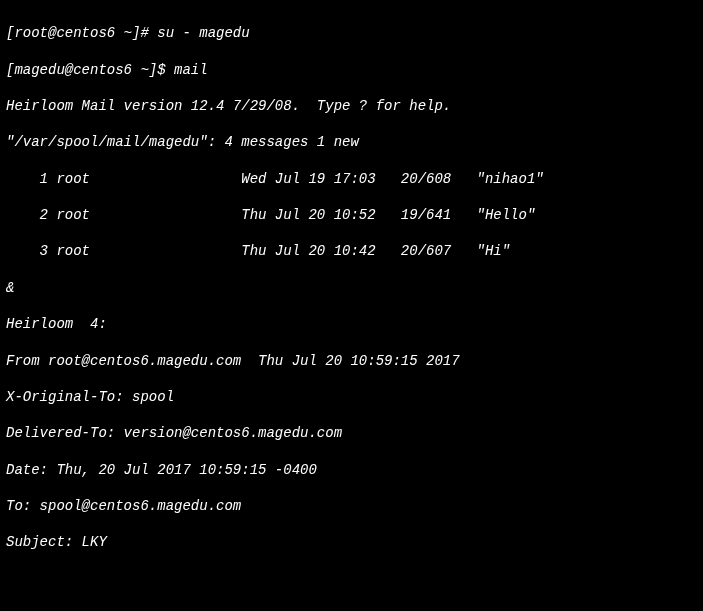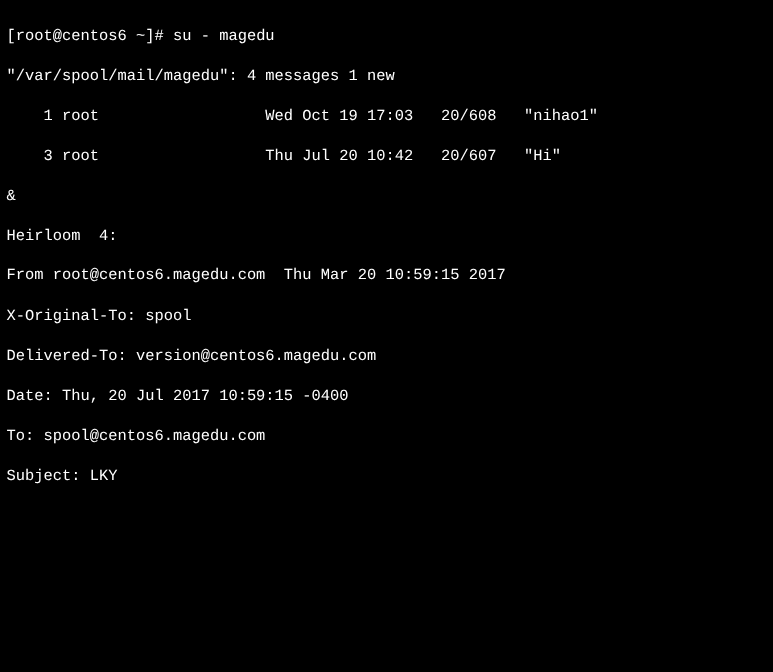--- a/index.html
+++ b/index.html
@@ -16,33 +16,37 @@
       padding: 6px;
       width: 703px;
       height: 611px;
       overflow: hidden;
     }
     .terminal {
       white-space: pre;
     }
     .line {
       display: block;
+      font-style: italic;
     }
   </style>
 </head>
 <body>
 
 <div class="terminal">
 <span class="line"><span>[root@centos6 ~]# </span><span>su - magedu</span></span>
+<span class="line"><span>[magedu@centos6 ~]$ </span><span>mail</span></span>
+<span class="line">Heirloom Mail version 12.4 7/29/08.  Type ? for help.</span>
 <span class="line">"/var/spool/mail/magedu": 4 messages 1 new</span>
-<span class="line">    1 root                  Wed Oct 19 17:03   20/608   "nihao1"</span>
+<span class="line">    1 root                  Wed Jul 19 17:03   20/608   "nihao1"</span>
+<span class="line">    2 root                  Thu Jul 20 10:52   19/641   "Hello"</span>
 <span class="line">    3 root                  Thu Jul 20 10:42   20/607   "Hi"</span>
 <span class="line">&amp;</span>
 <span class="line">Heirloom  4:</span>
-<span class="line">From root@centos6.magedu.com  Thu Mar 20 10:59:15 2017</span>
+<span class="line">From root@centos6.magedu.com  Thu Jul 20 10:59:15 2017</span>
 <span class="line">X-Original-To: spool</span>
 <span class="line">Delivered-To: version@centos6.magedu.com</span>
 <span class="line">Date: Thu, 20 Jul 2017 10:59:15 -0400</span>
 <span class="line">To: spool@centos6.magedu.com</span>
 <span class="line">Subject: LKY</span>
 
 
 
 
 

